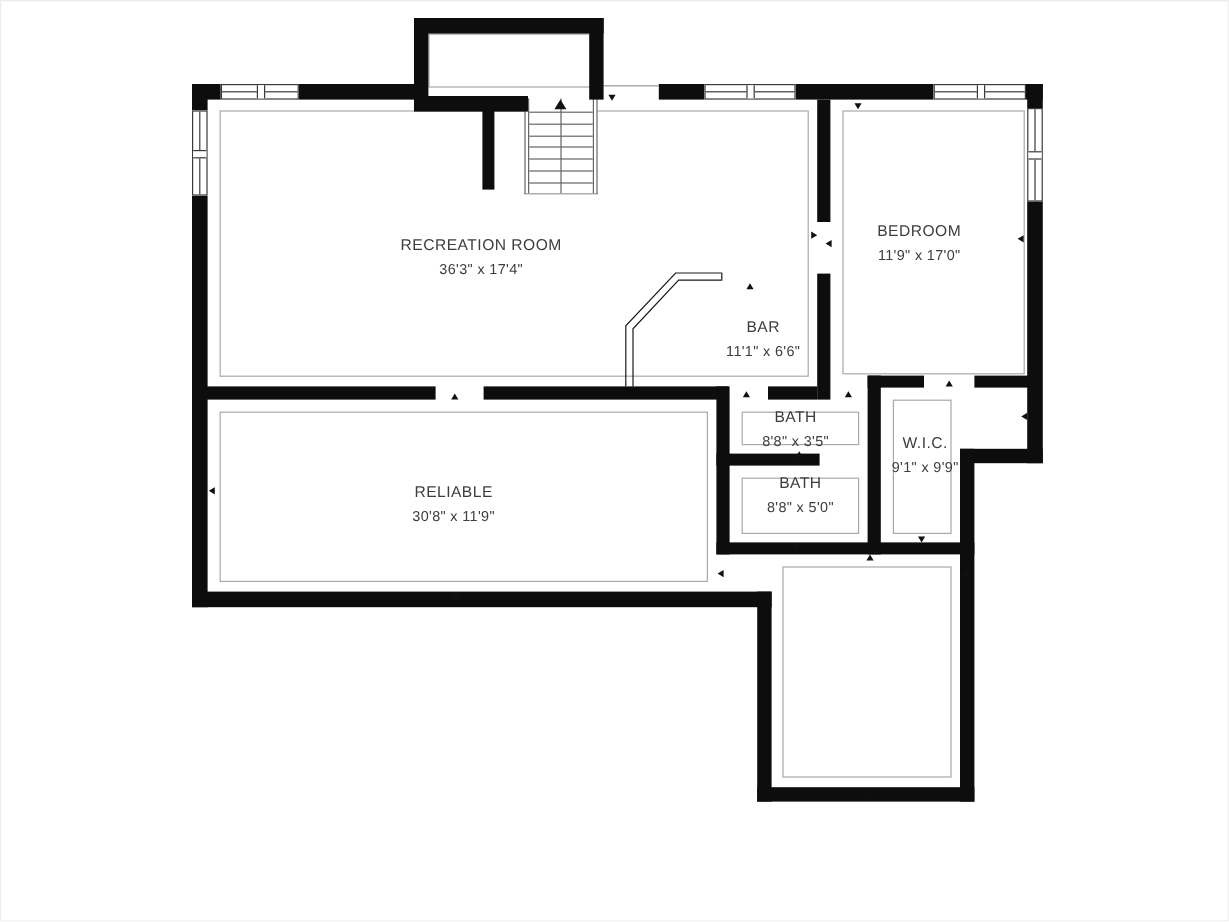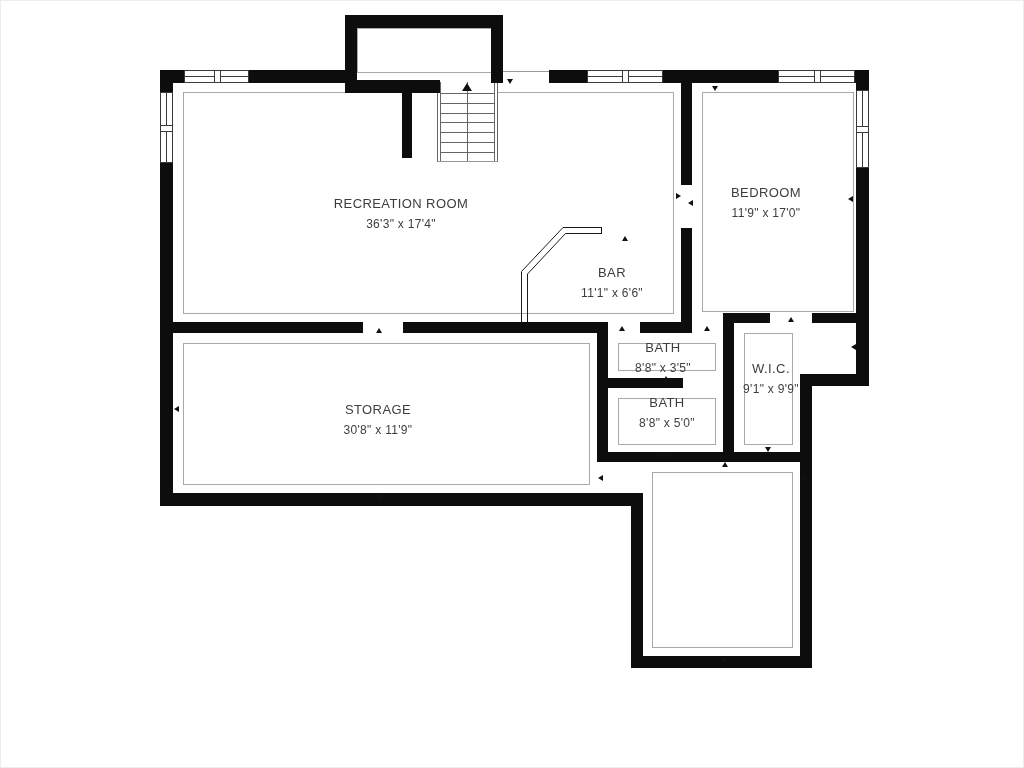--- a/index.html
+++ b/index.html
@@ -155,35 +155,35 @@
   <div class="mk left" style="left:851px;top:344px"></div>
 
   <div class="room-label" style="left:401px;top:193px">
     <span class="rname">RECREATION ROOM</span>
     <span class="rdims">36'3" x 17'4"</span>
   </div>
   <div class="room-label" style="left:766px;top:182px">
     <span class="rname">BEDROOM</span>
     <span class="rdims">11'9" x 17'0"</span>
   </div>
-  <div class="room-label" style="left:612px;top:262px">
+  <div class="room-label" style="left:636px;top:262px">
     <span class="rname">BAR</span>
     <span class="rdims">11'1" x 6'6"</span>
   </div>
   <div class="room-label" style="left:663px;top:337px">
     <span class="rname">BATH</span>
     <span class="rdims">8'8" x 3'5"</span>
   </div>
   <div class="room-label" style="left:771px;top:358px">
     <span class="rname">W.I.C.</span>
     <span class="rdims">9'1" x 9'9"</span>
   </div>
   <div class="room-label" style="left:667px;top:392px">
     <span class="rname">BATH</span>
     <span class="rdims">8'8" x 5'0"</span>
   </div>
   <div class="room-label" style="left:378px;top:399px">
-    <span class="rname">STORAGE</span>
+    <span class="rname">RELIABLE</span>
     <span class="rdims">30'8" x 11'9"</span>
   </div>
 
 
 </div>
 
 </body></html>

